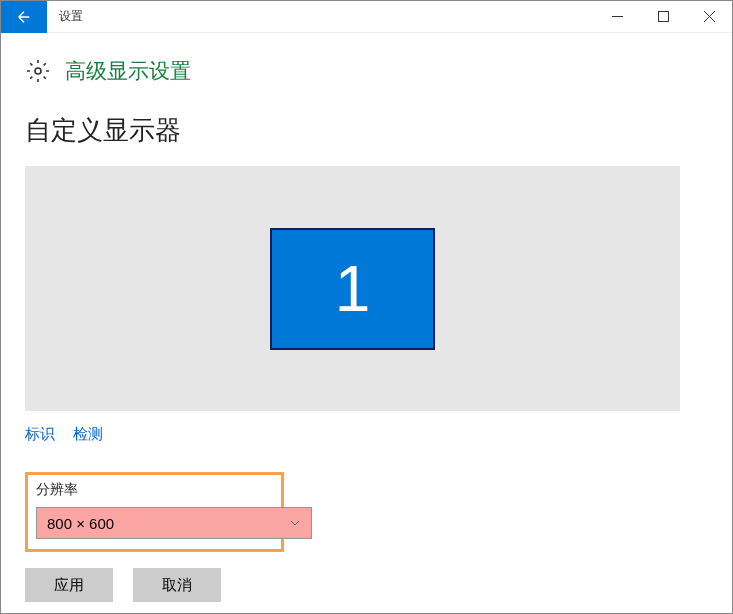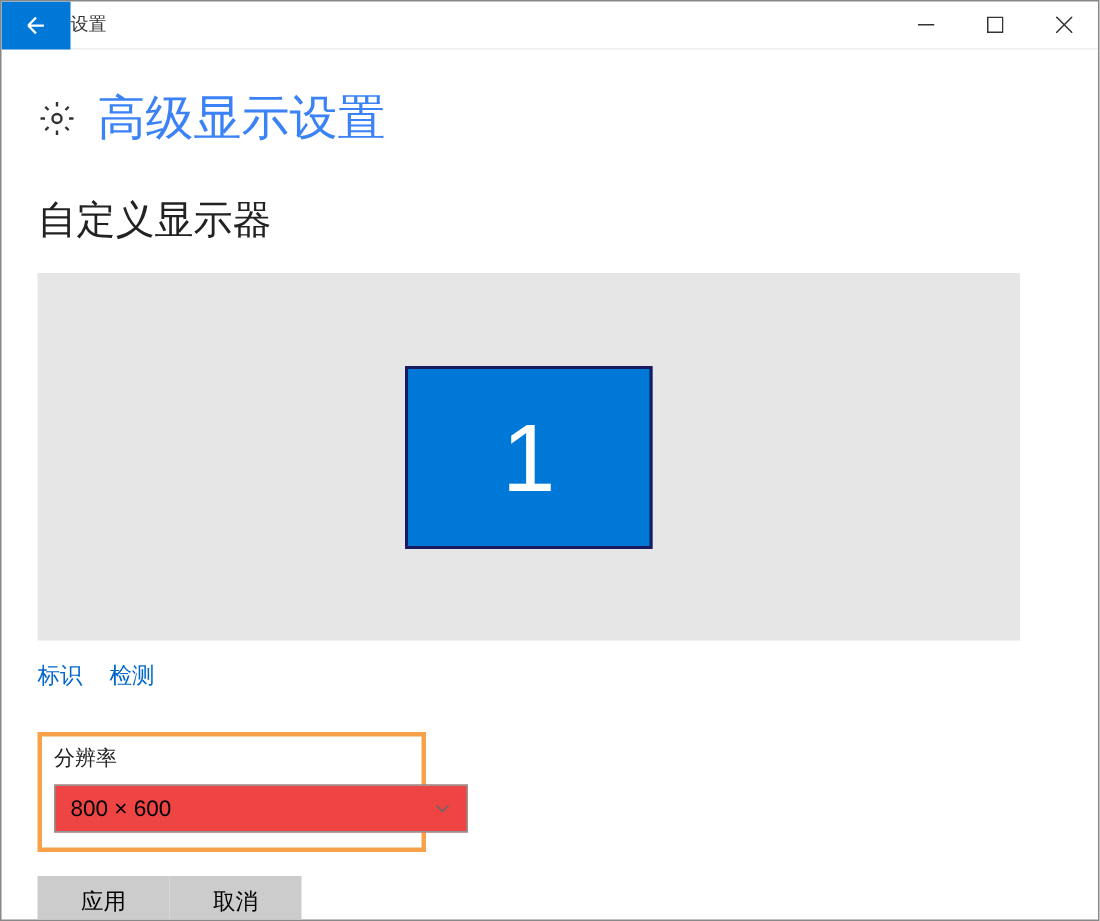--- a/index.html
+++ b/index.html
@@ -22,20 +22,21 @@
       width: 46px;
       height: 32px;
       background: #0078d7;
       display: flex;
       align-items: center;
       justify-content: center;
       color: #fff;
       cursor: pointer;
     }
     .title-text {
+      margin-left: 12px;
       font-size: 12px;
       color: #333;
     }
     .win-controls {
       margin-left: auto;
       display: flex;
       height: 32px;
     }
     .win-btn {
       width: 46px;
@@ -56,23 +57,23 @@
       margin-bottom: 28px;
     }
     .gear-icon {
       width: 26px;
       height: 26px;
       display:flex;
       align-items:center;
       justify-content:center;
     }
     .page-title {
-      font-size: 32px;
+      font-size: 21px;
       font-weight: 400;
-      color: #3b82f6;
+      color: #15803d;
     }
     .section-title {
       font-size: 26px;
       color: #222;
       margin-bottom: 18px;
     }
     .display-area {
       background: #e6e6e6;
       width: 655px;
       height: 245px;
@@ -119,32 +120,32 @@
     }
     .dropdown {
       width: 276px;
       height: 32px;
       border: 1px solid #959595;
       display: flex;
       align-items: center;
       justify-content: space-between;
       padding: 0 10px;
       cursor: pointer;
-      background: #ef4444;
+      background: #fca5a5;
     }
     .dropdown-value {
       font-size: 15px;
       color: #000;
     }
     .chevron {
       display: flex;
     }
     .button-row {
       display: flex;
-      gap: 0;
+      gap: 20px;
       margin-top: 4px;
       align-items: center;
     }
     .btn {
       min-width: 88px;
       height: 34px;
       background: #cccccc;
       border: none;
       font-size: 15px;
       color: #000;

